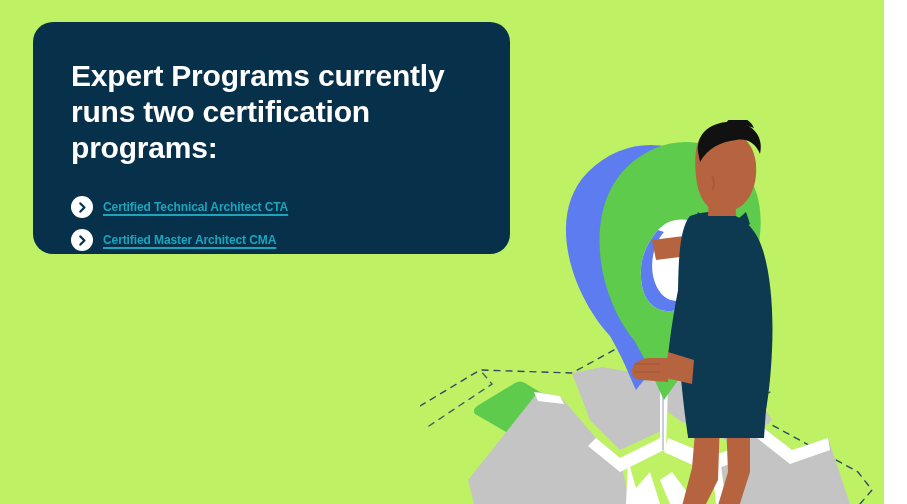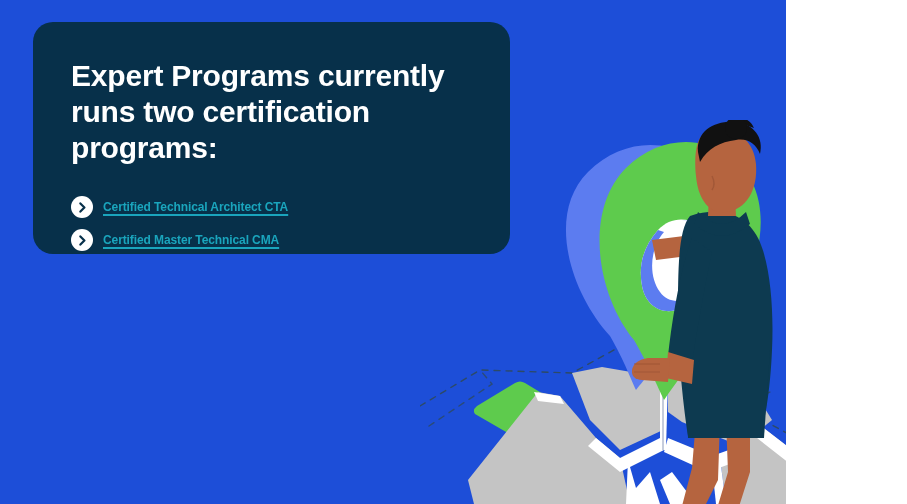--- a/index.html
+++ b/index.html
@@ -13,23 +13,23 @@
     height: 504px;
     position: relative;
     overflow: hidden;
     font-family: "Liberation Sans", sans-serif;
     -webkit-font-smoothing: antialiased;
   }
 
   #stage {
     position: absolute;
     left: 0; top: 0;
-    width: 786px;
+    width: 884px;
     height: 504px;
-    background: #1d4ed8;
+    background: #bef264;
     overflow: hidden;
   }
 
   
   .illustration {
     position: absolute;
     left: 420px;
     top: 120px;
     width: 487px;
     height: 384px;
@@ -245,19 +245,19 @@
         </span>
         <a class="prog-link" href="#">Certified Technical Architect CTA</a>
       </li>
 
       <li class="link-row">
         <span class="chevron-badge">
           <svg width="11" height="11" viewBox="0 0 11 11" aria-hidden="true">
             <path d="M3.4 1.4 L7.4 5.5 L3.4 9.6" fill="none" stroke="#07304a" stroke-width="2.2" stroke-linecap="round" stroke-linejoin="round"></path>
           </svg>
         </span>
-        <a class="prog-link" href="#">Certified Master Technical CMA</a>
+        <a class="prog-link" href="#">Certified Master Architect CMA</a>
       </li>
 
     </ul>
   </div>
 
 </div>
 
 </body></html>

